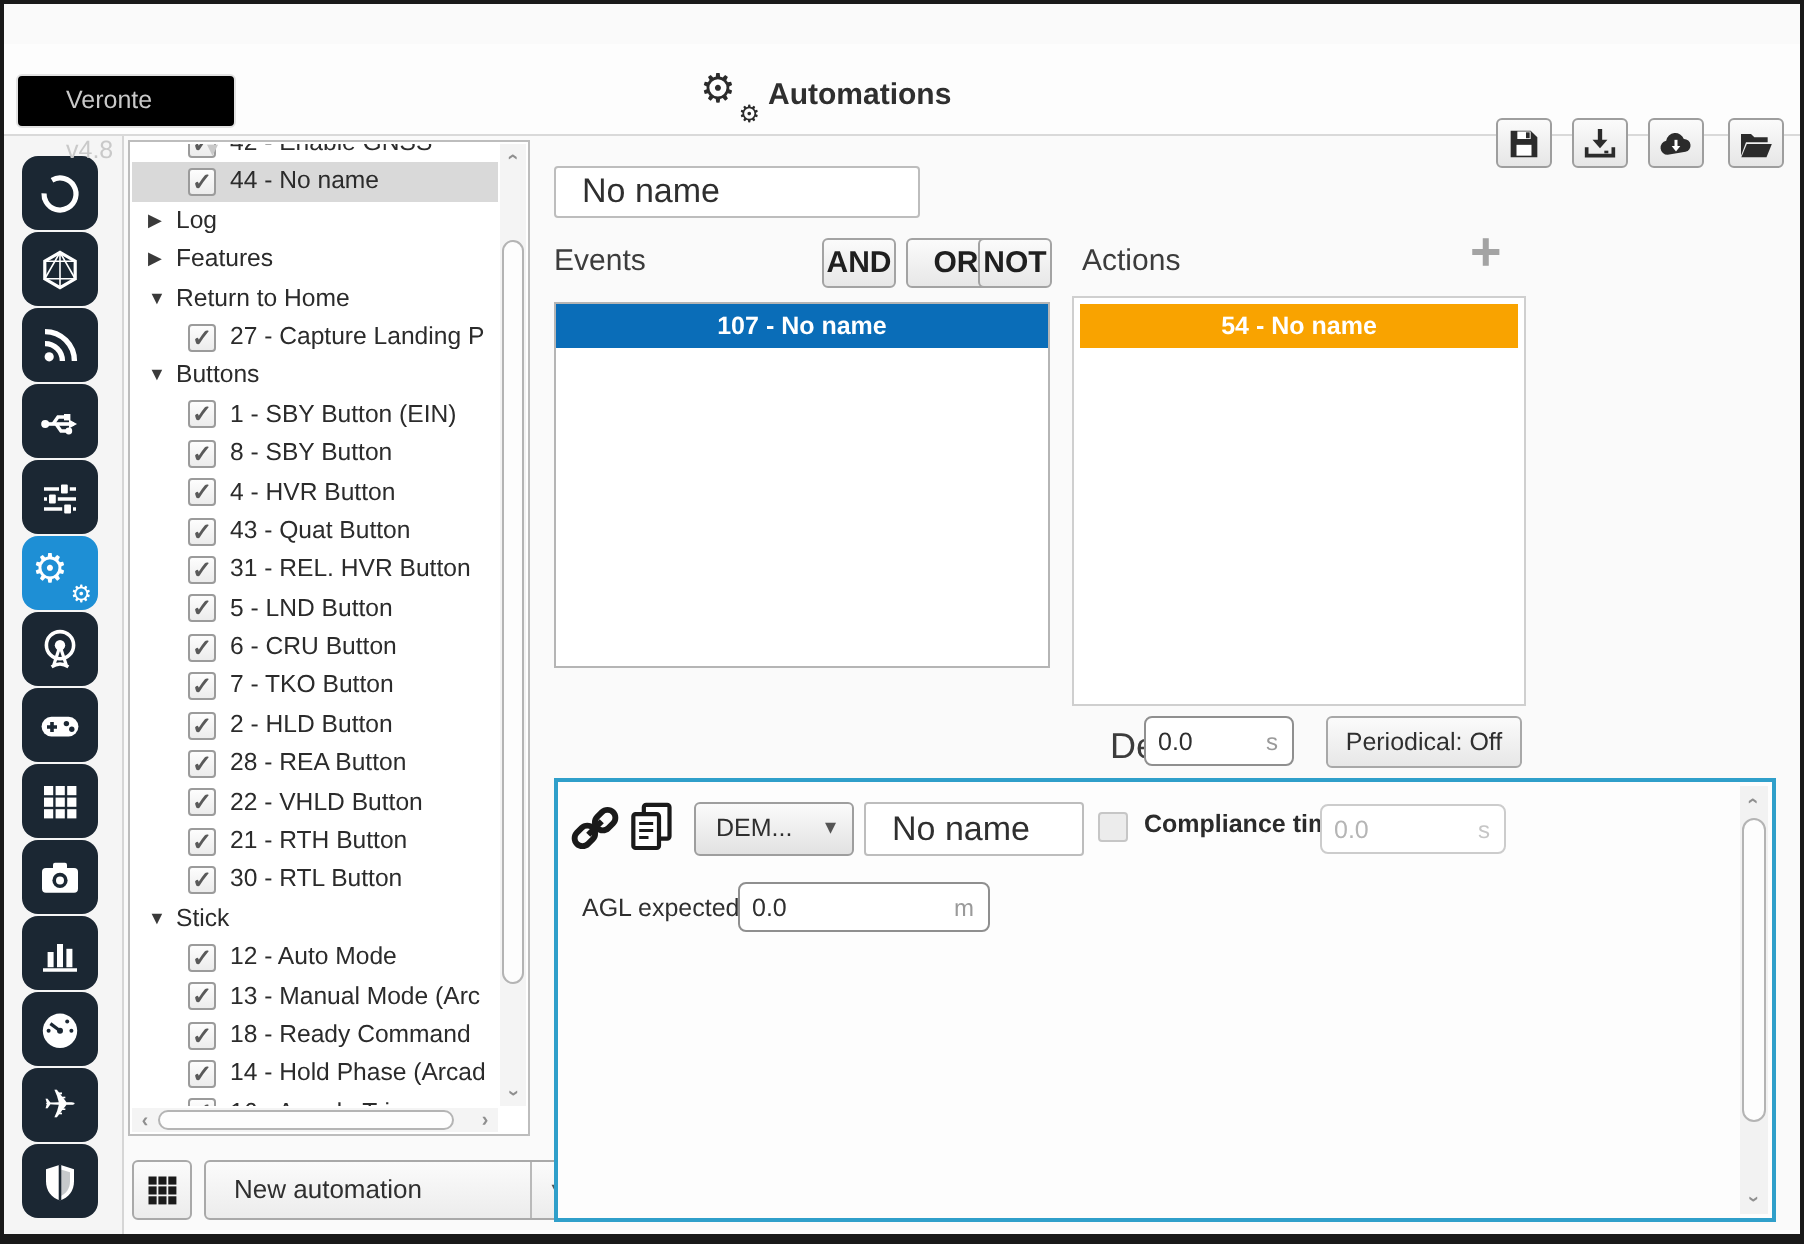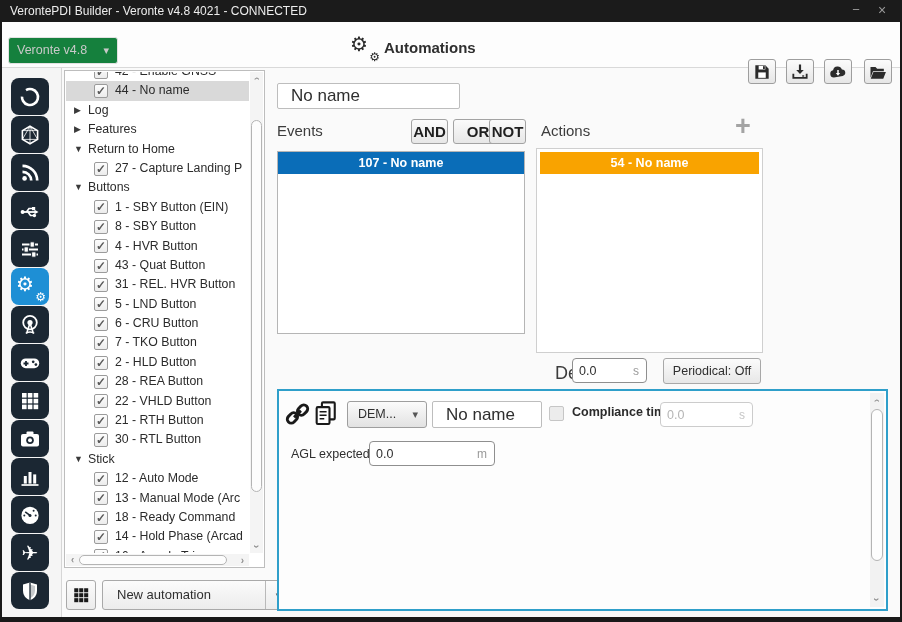--- a/index.html
+++ b/index.html
@@ -8,21 +8,21 @@
   .frame { position:absolute; inset:0; border:2px solid #191919; border-bottom:5px solid #191919; z-index:90; pointer-events:none; }
 
   
   .titlebar { position:absolute; left:0; top:0; width:902px; height:22px; background:#1b1b1b; color:#ededed; font-size:12px; line-height:22px; padding-left:10px; z-index:95; }
   .wctrl { position:absolute; top:0; width:20px; height:22px; text-align:center; color:#9a9a9a; font-size:13px; line-height:20px; cursor:pointer; }
   .wctrl.min { right:36px; }
   .wctrl.cls { right:10px; font-size:14px; }
 
   
   .header { position:absolute; left:0; top:22px; width:902px; height:46px; background:#fdfdfd; border-bottom:1px solid #d9d9d9; z-index:5; }
-  .devsel { position:absolute; left:8px; top:15px; width:110px; height:27px; border:1px solid #e2e2e2; border-radius:3px; background:#15803d; color:#c9c9c9; font-size:12.5px; line-height:25px; padding:0 8px; }
+  .devsel { position:absolute; left:8px; top:15px; width:110px; height:27px; border:1px solid #e2e2e2; border-radius:3px; background:#000000; color:#c9c9c9; font-size:12.5px; line-height:25px; padding:0 24px; }
   .devsel .caret { position:absolute; right:8px; color:#c9c9c9; font-size:11px; }
   .pagetitle { position:absolute; left:351px; top:11px; height:28px; display:flex; align-items:center; gap:7px; color:#2f2f2f; }
   .gearpair { position:relative; width:26px; height:26px; }
   .gearpair .g1 { position:absolute; left:-1px; top:-2px; font-size:20px; color:#2b2b2b; }
   .gearpair .g2 { position:absolute; right:-3px; bottom:-4px; font-size:12px; color:#2b2b2b; }
   .pagetitle .txt { font-size:15px; font-weight:bold; }
   .tbtn { position:absolute; top:37px; width:28px; height:25px; border:1px solid #9e9e9e; border-radius:3px; background:linear-gradient(#fbfbfb,#e6e6e6); display:flex; align-items:center; justify-content:center; cursor:pointer; }
 
   
   .sidebar { position:absolute; left:0; top:68px; width:62px; height:554px; background:#f5f5f5; border-right:1px solid #d6d6d6; z-index:4; }
@@ -89,25 +89,20 @@
   .compinput .unit { color:#c6c6c6; }
   .agllbl { position:absolute; left:12px; top:56px; font-size:12.5px; color:#2f2f2f; }
   .aglinput { left:90px; top:50px; width:126px; height:25px; }
   .ed-vscroll { position:absolute; right:2px; top:2px; bottom:2px; width:14px; background:#f2f2f2; }
 </style>
 </head>
 <body>
 
 <div id="win">
 
-  <div class="titlebar">
-    <span>VerontePDI Builder - Veronte v4.8 4021 - CONNECTED</span>
-    <span class="wctrl min">−</span>
-    <span class="wctrl cls">×</span>
-  </div>
 
   <div class="header">
     <div class="devsel">
       <span>Veronte v4.8</span>
       <span class="caret">▾</span>
     </div>
     <div class="pagetitle">
       <span class="gearpair">
         <span class="g1">⚙</span>
         <span class="g2">⚙</span>

